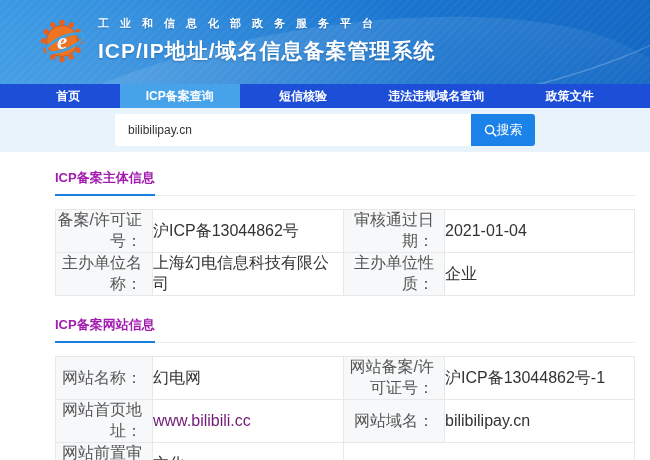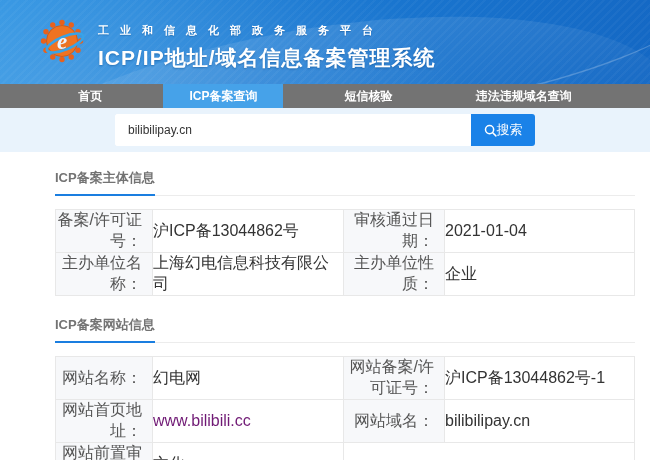--- a/index.html
+++ b/index.html
@@ -30,33 +30,33 @@
     position: absolute; left: -60px; top: 30px; width: 740px; height: 260px;
     border-radius: 50%;
     background: linear-gradient(rgba(255,255,255,0.10), rgba(255,255,255,0) 55%);
     transform: rotate(-10deg);
   }
   .header-inner {
     position: absolute; left: 38px; top: 13px;
     display: flex; align-items: flex-start; z-index: 2;
   }
   .logo { width: 48px; height: 48px; margin-top: 4px; }
-  .titles { margin-left: 12px; color: #fff; margin-top: 7px; }
+  .titles { margin-left: 12px; color: #fff; }
   .platform-title {
     font-size: 11px; letter-spacing: 11px; font-weight: bold;
     margin-top: 3px; white-space: nowrap; text-shadow: 0 1px 1px rgba(0,60,120,0.35);
   }
   .system-title {
     font-size: 21px; font-weight: bold; margin-top: 6px; letter-spacing: 1px;
     white-space: nowrap; text-shadow: 0 1px 2px rgba(0,60,120,0.4);
   }
 
   
   .nav {
-    height: 24px; background: #737373;
+    height: 24px; background: #1d4ed8;
     display: flex; justify-content: space-evenly; align-items: stretch;
     padding: 0 17px;
   }
   .nav-item {
     color: #fff; font-size: 12px; font-weight: bold;
     line-height: 24px; padding: 0 22px; cursor: pointer; white-space: nowrap;
   }
   .nav-item.active { background: #46a2e9; padding: 0 26px; }
 
   
@@ -75,21 +75,21 @@
     display: flex; justify-content: center; align-items: center; gap: 0;
     font-size: 13px; border-radius: 0 3px 3px 0; cursor: pointer;
     font-family: "Liberation Sans", sans-serif;
   }
   .search-btn svg { display: block; }
 
   
   .content { padding: 16px 15px 0 55px; }
   .section-head { border-bottom: 1px solid #ececec; margin-bottom: 13px; }
   .section-title {
-    display: inline-block; font-size: 13px; font-weight: bold; color: #737373;
+    display: inline-block; font-size: 13px; font-weight: bold; color: #a21caf;
     padding-bottom: 7px; border-bottom: 2px solid #1a7ee0; margin-bottom: -1px;
   }
   table.info {
     width: 100%; border-collapse: collapse; font-size: 16px;
     table-layout: fixed;
   }
   table.info td { border: 1px solid #e8e8e8; height: 30px; }
   table.info.compact td { height: 28px; }
   td.lbl {
     background: #f7f8fa; color: #555; text-align: right;
@@ -141,20 +141,21 @@
       <div class="system-title">ICP/IP地址/域名信息备案管理系统</div>
     </div>
   </div>
 </div>
 
 <div class="nav">
   <div class="nav-item">首页</div>
   <div class="nav-item active">ICP备案查询</div>
   <div class="nav-item">短信核验</div>
   <div class="nav-item">违法违规域名查询</div>
+  <div class="nav-item">政策文件</div>
 </div>
 
 <div class="search-bar">
   <input class="search-input" type="text" value="bilibilipay.cn" style="">
   <button class="search-btn">
     <svg width="13" height="13" viewBox="0 0 14 14" aria-hidden="true">
       <circle cx="6" cy="6" r="4.4" fill="none" stroke="#ffffff" stroke-width="1.6"></circle>
       <line x1="9.4" y1="9.4" x2="12.8" y2="12.8" stroke="#ffffff" stroke-width="1.6" stroke-linecap="round"></line>
     </svg>
     <span>搜索</span>

